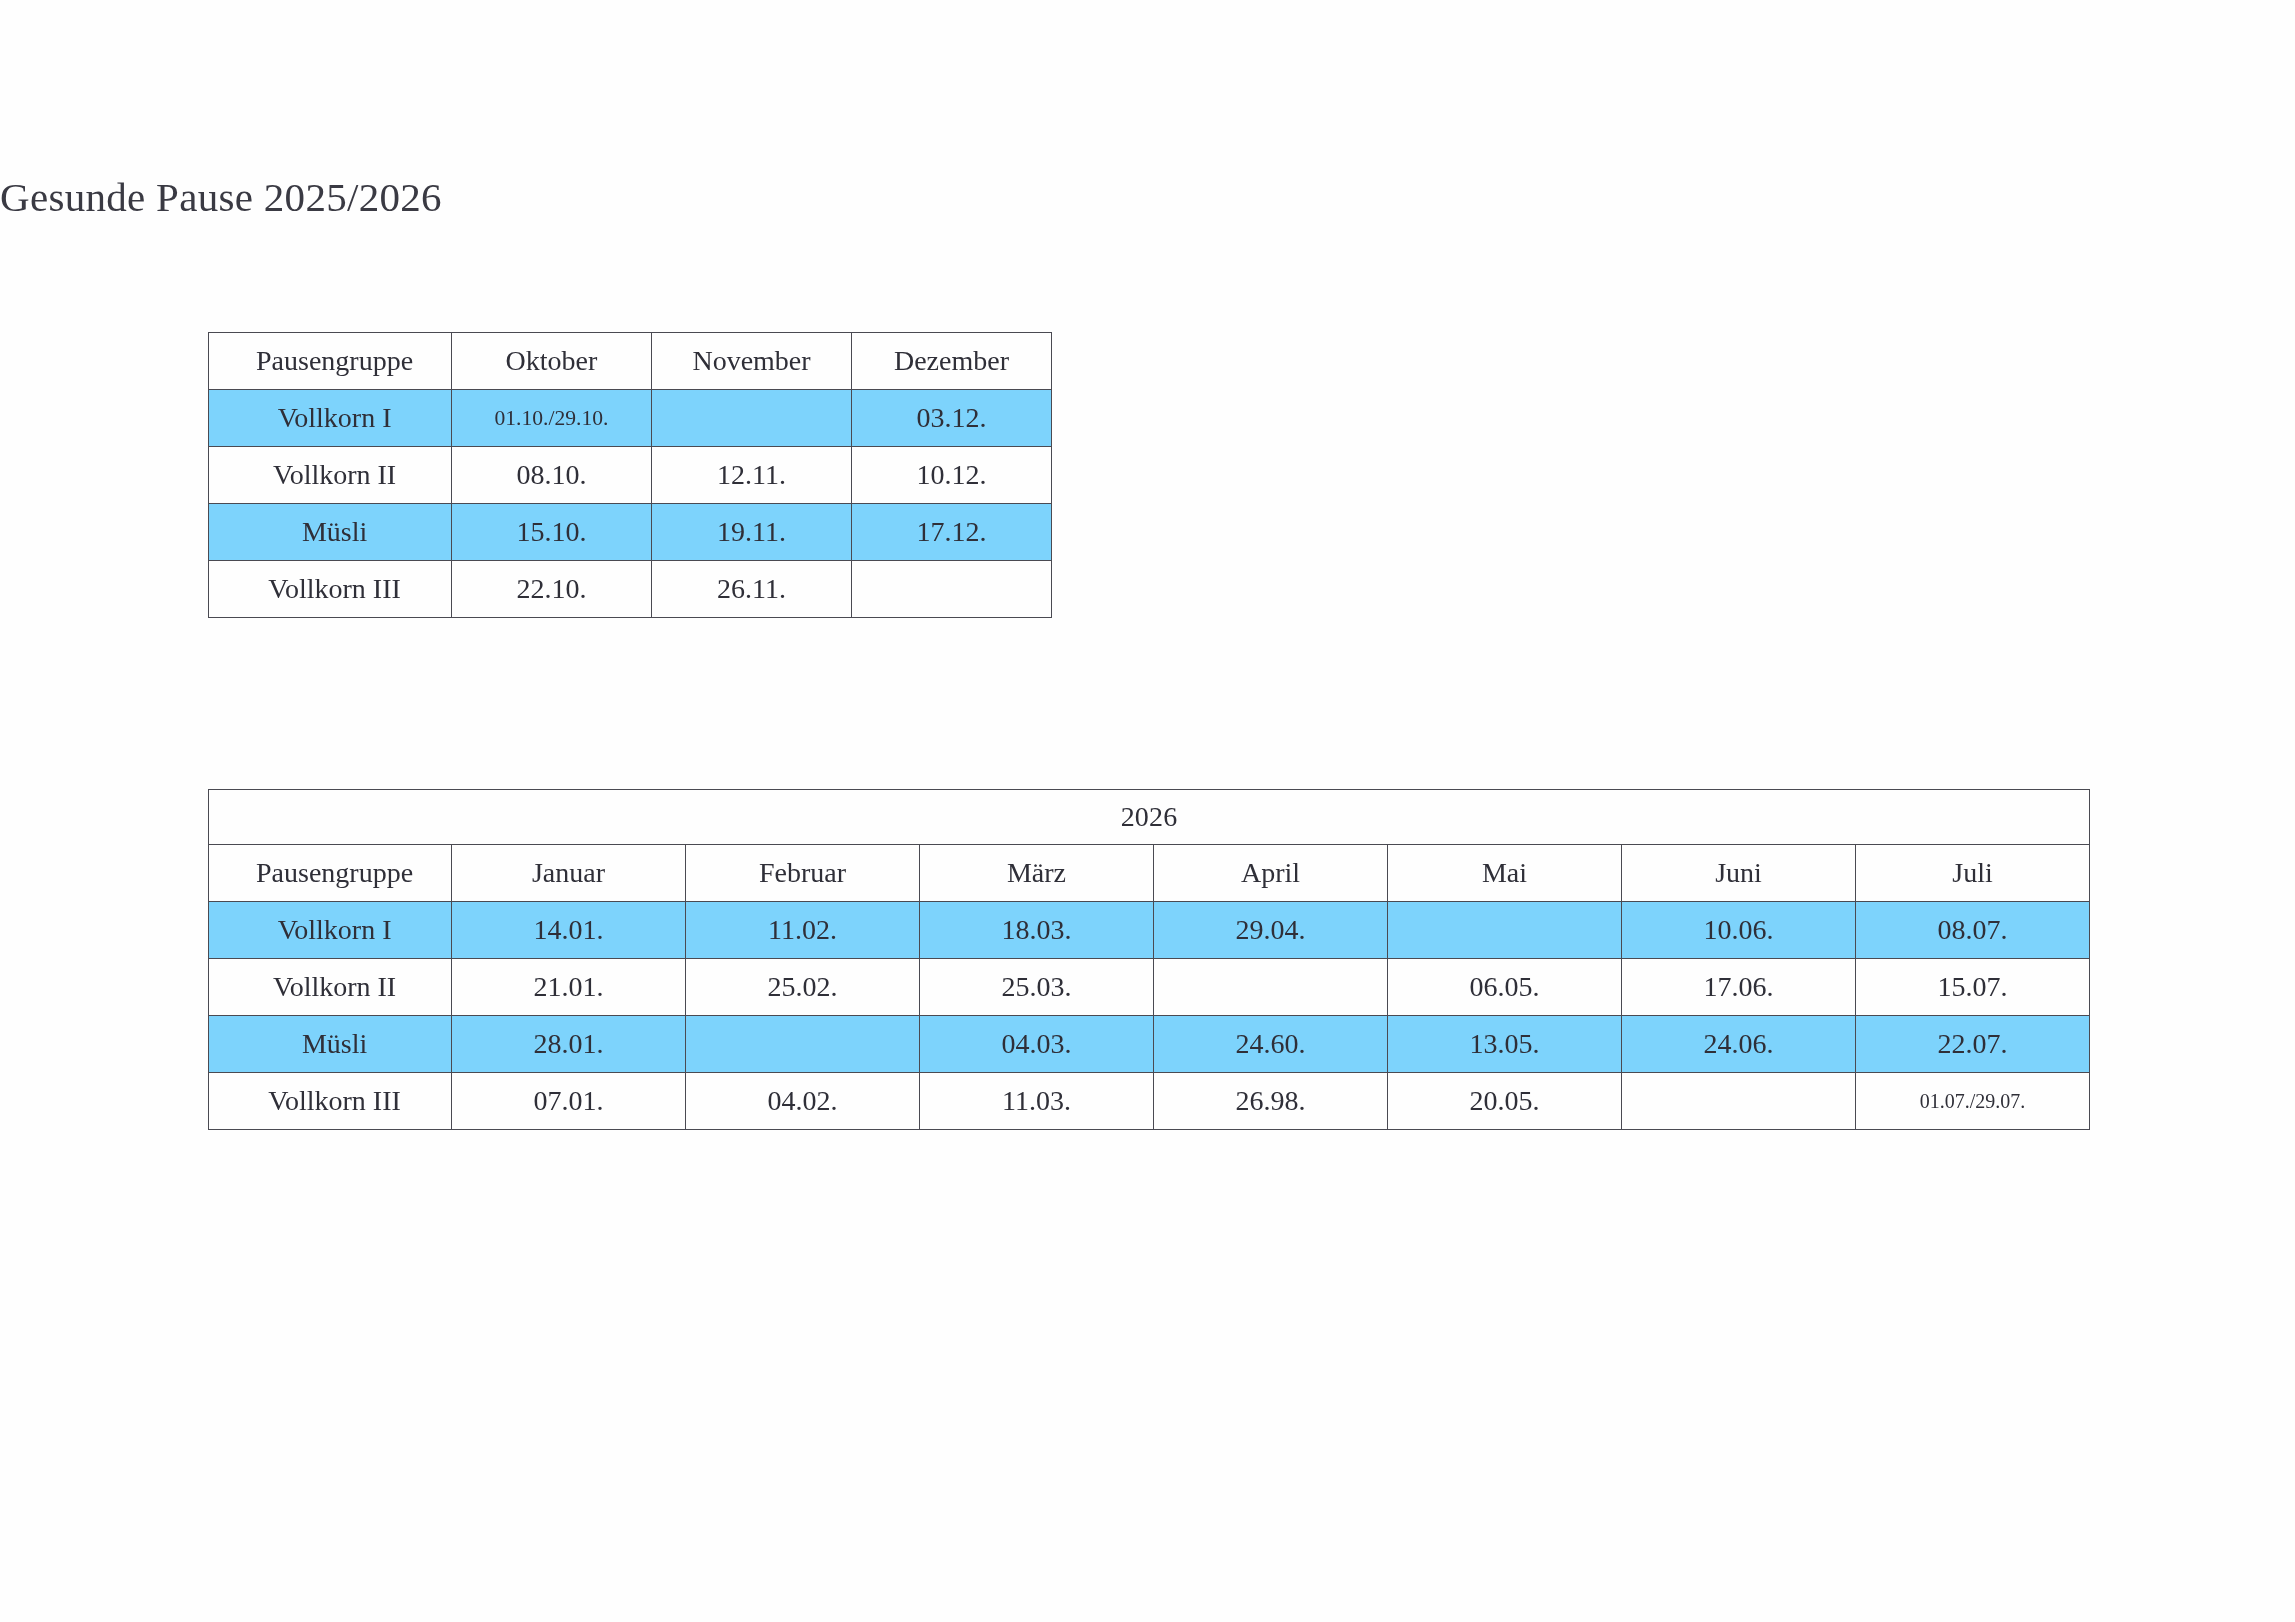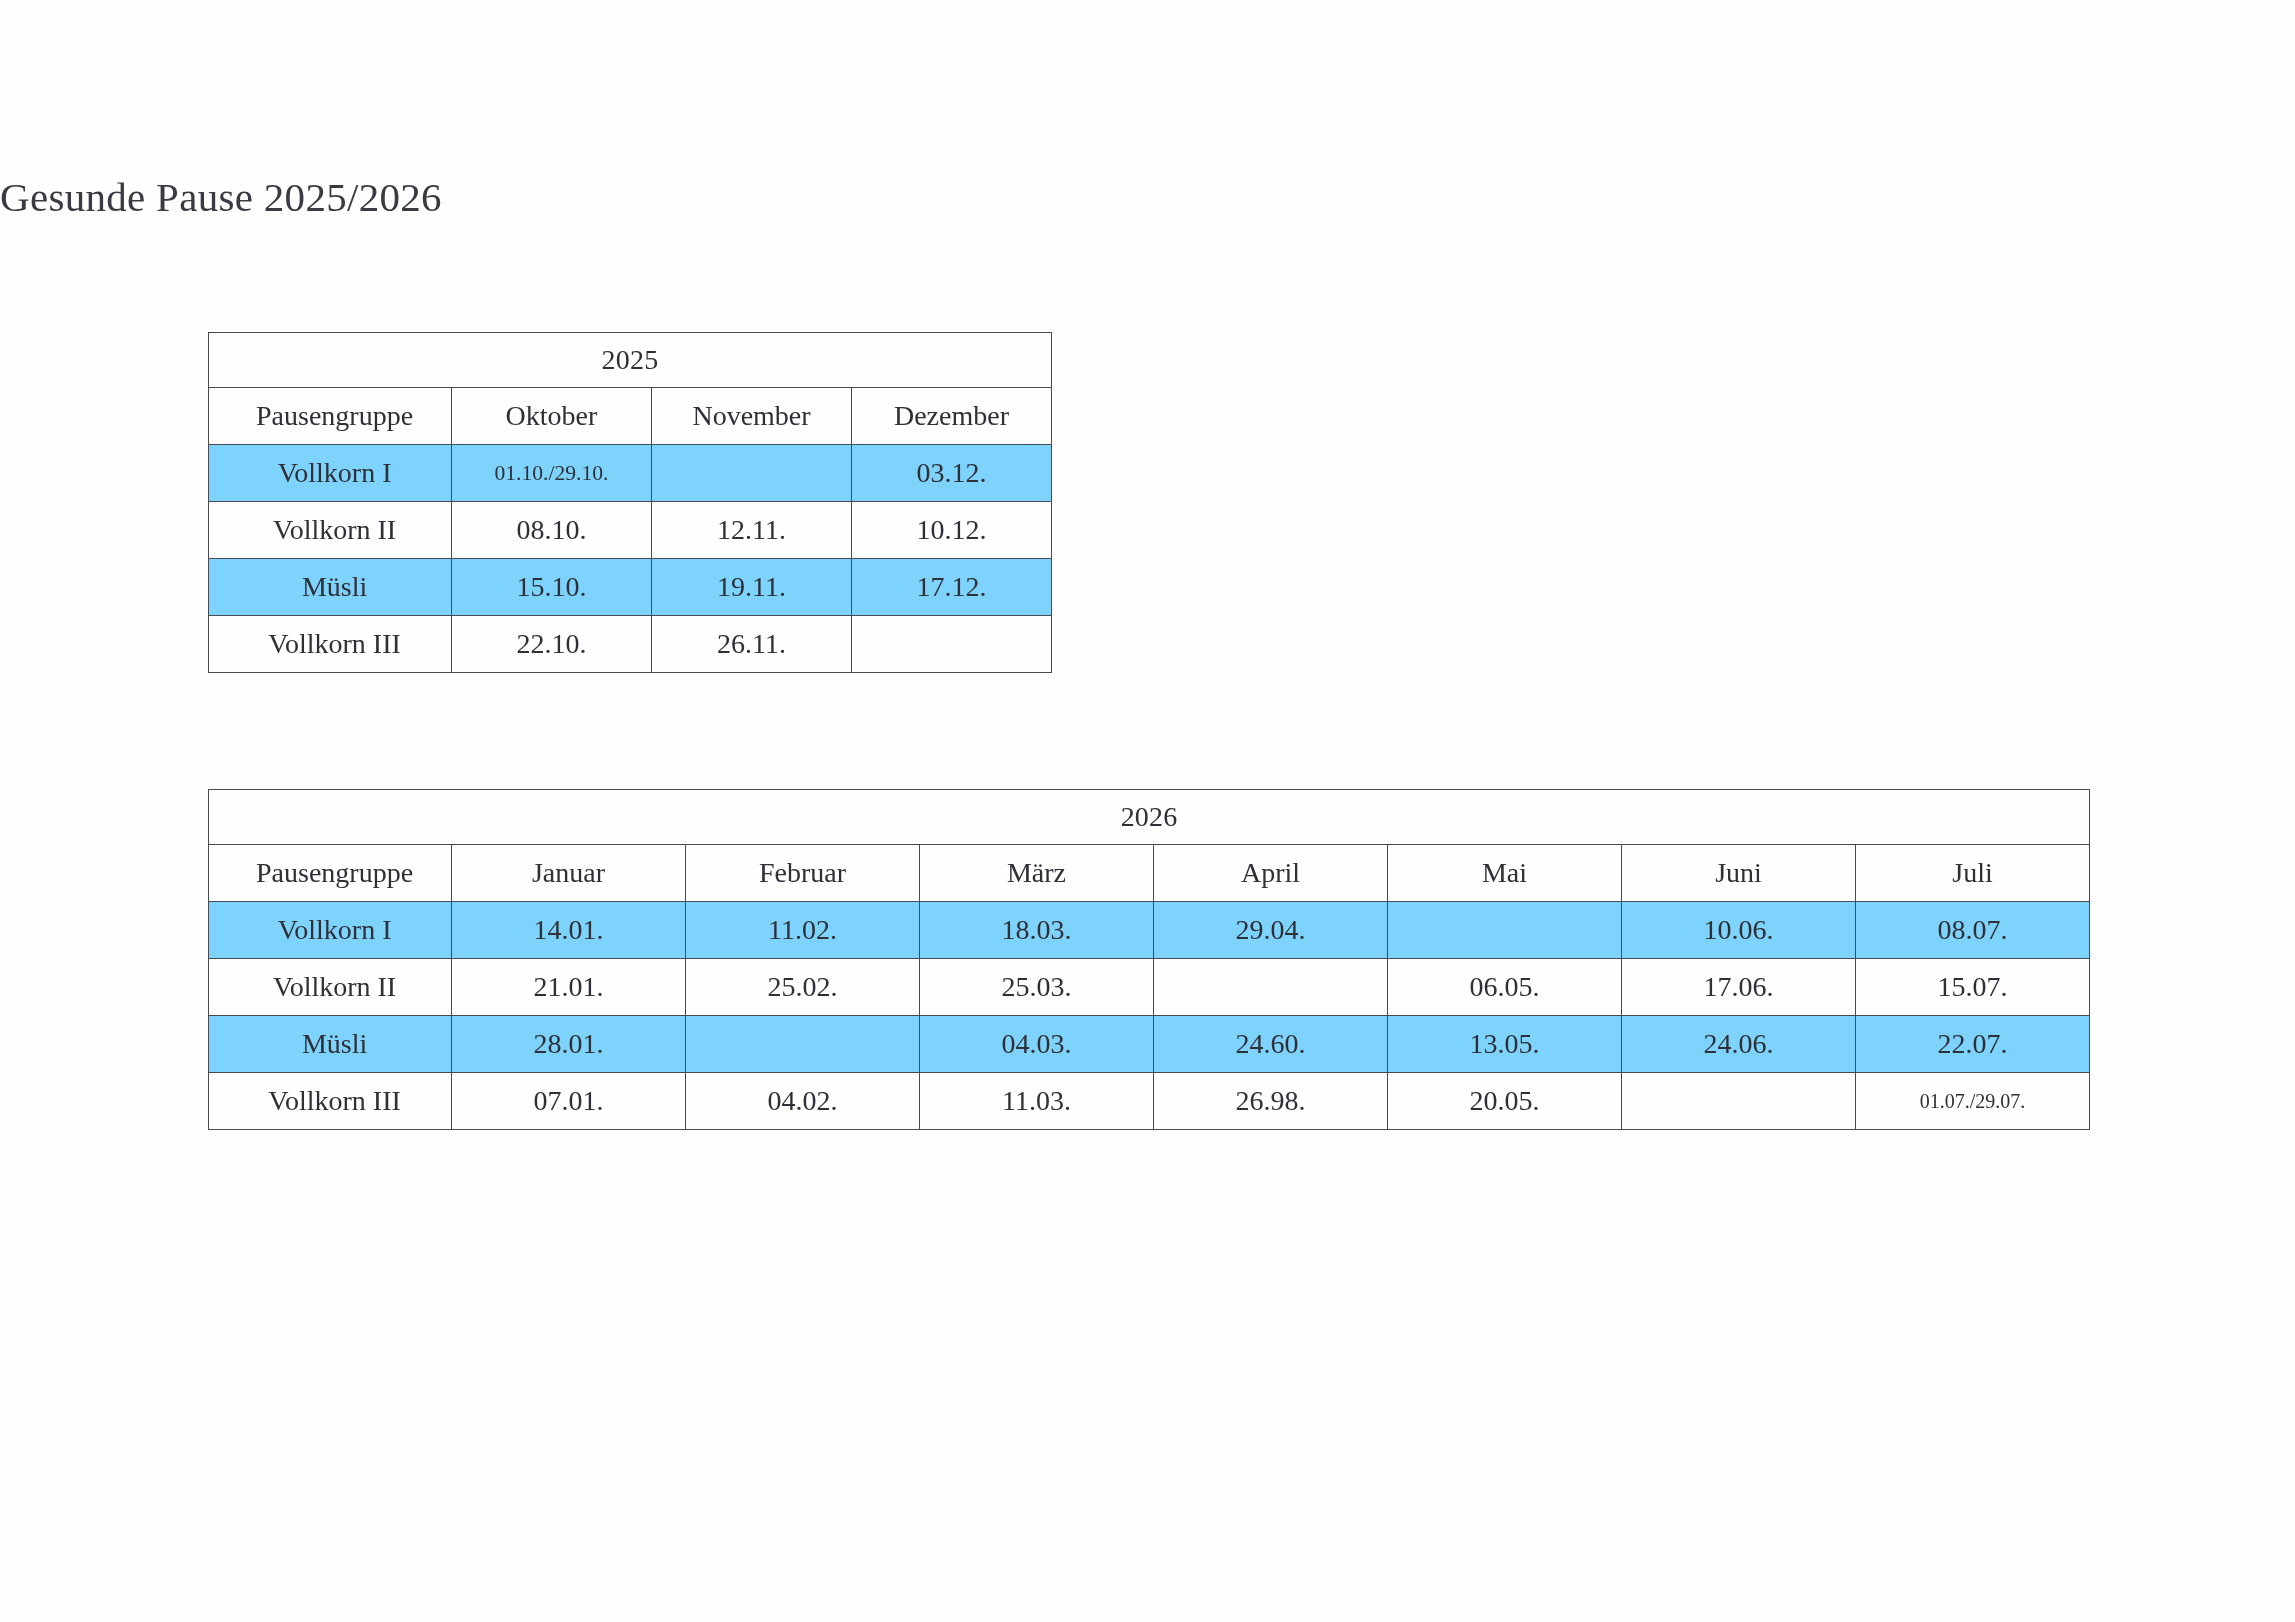--- a/index.html
+++ b/index.html
@@ -114,23 +114,20 @@
 
   <table id="table-2025" class="sched">
     <colgroup>
       <col class="c-group">
         <col class="c-m">
         <col class="c-m">
         <col class="c-m">
     </colgroup>
     <tbody>
       <tr>
-        <td class="year-head" colspan="4">2025</td>
-      </tr>
-      <tr>
         <td class="month-head group-cell">Pausengruppe</td>
         <td class="month-head">Oktober</td>
         <td class="month-head">November</td>
         <td class="month-head">Dezember</td>
       </tr>
 
       <tr class="row-shaded">
         <td class="data-cell group-cell">Vollkorn I</td>
         <td class="data-cell small-date">01.10./29.10.</td>
         <td class="data-cell"></td>

